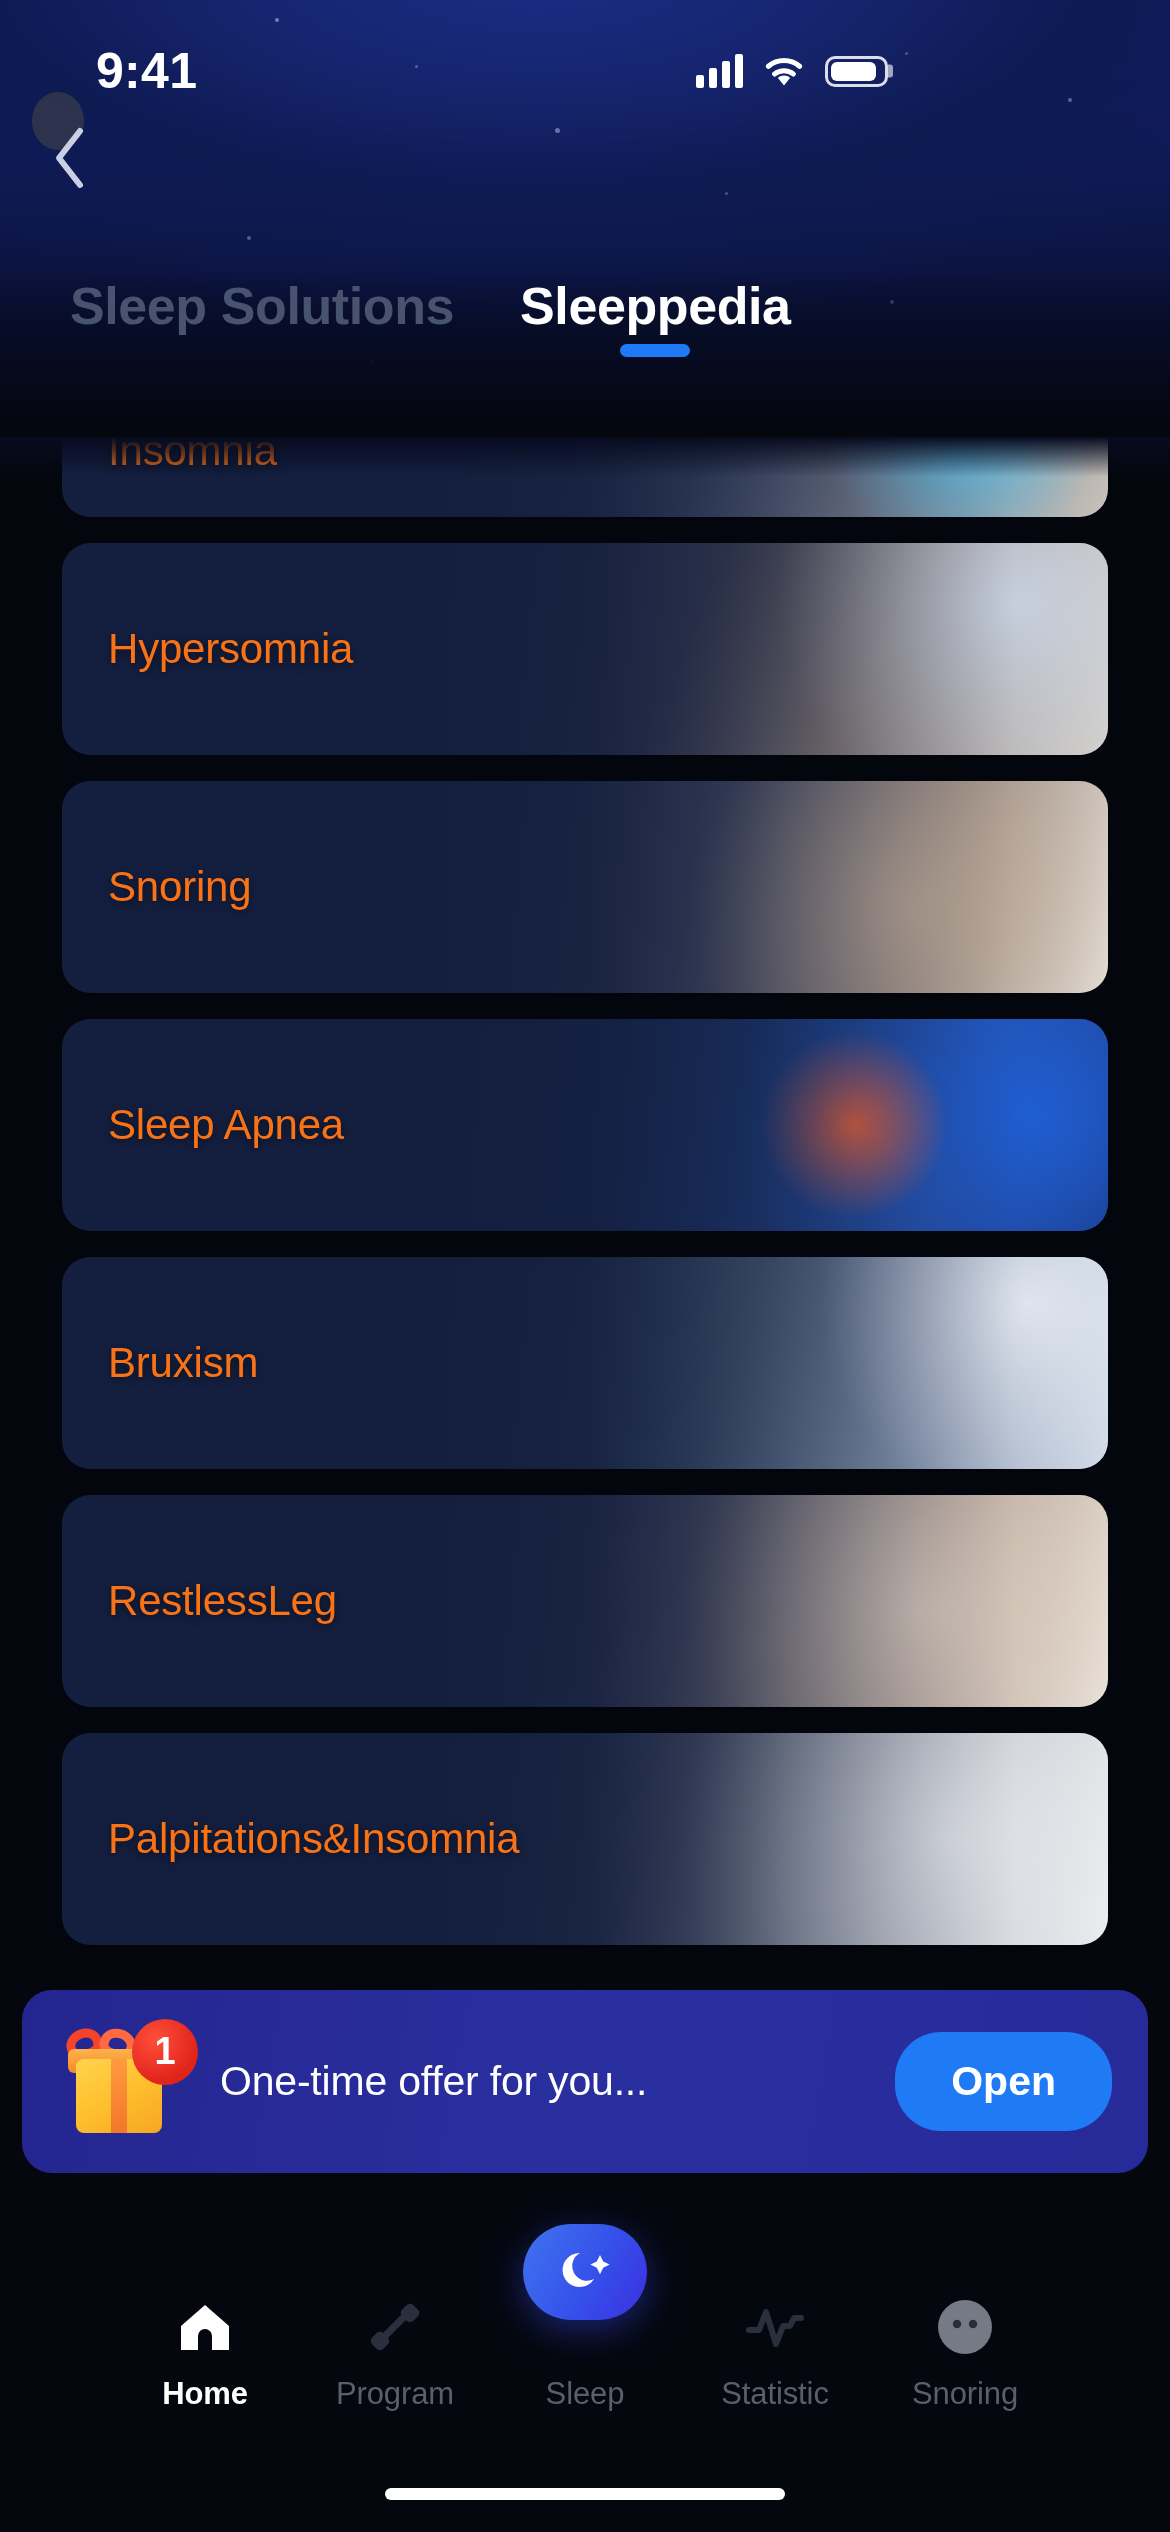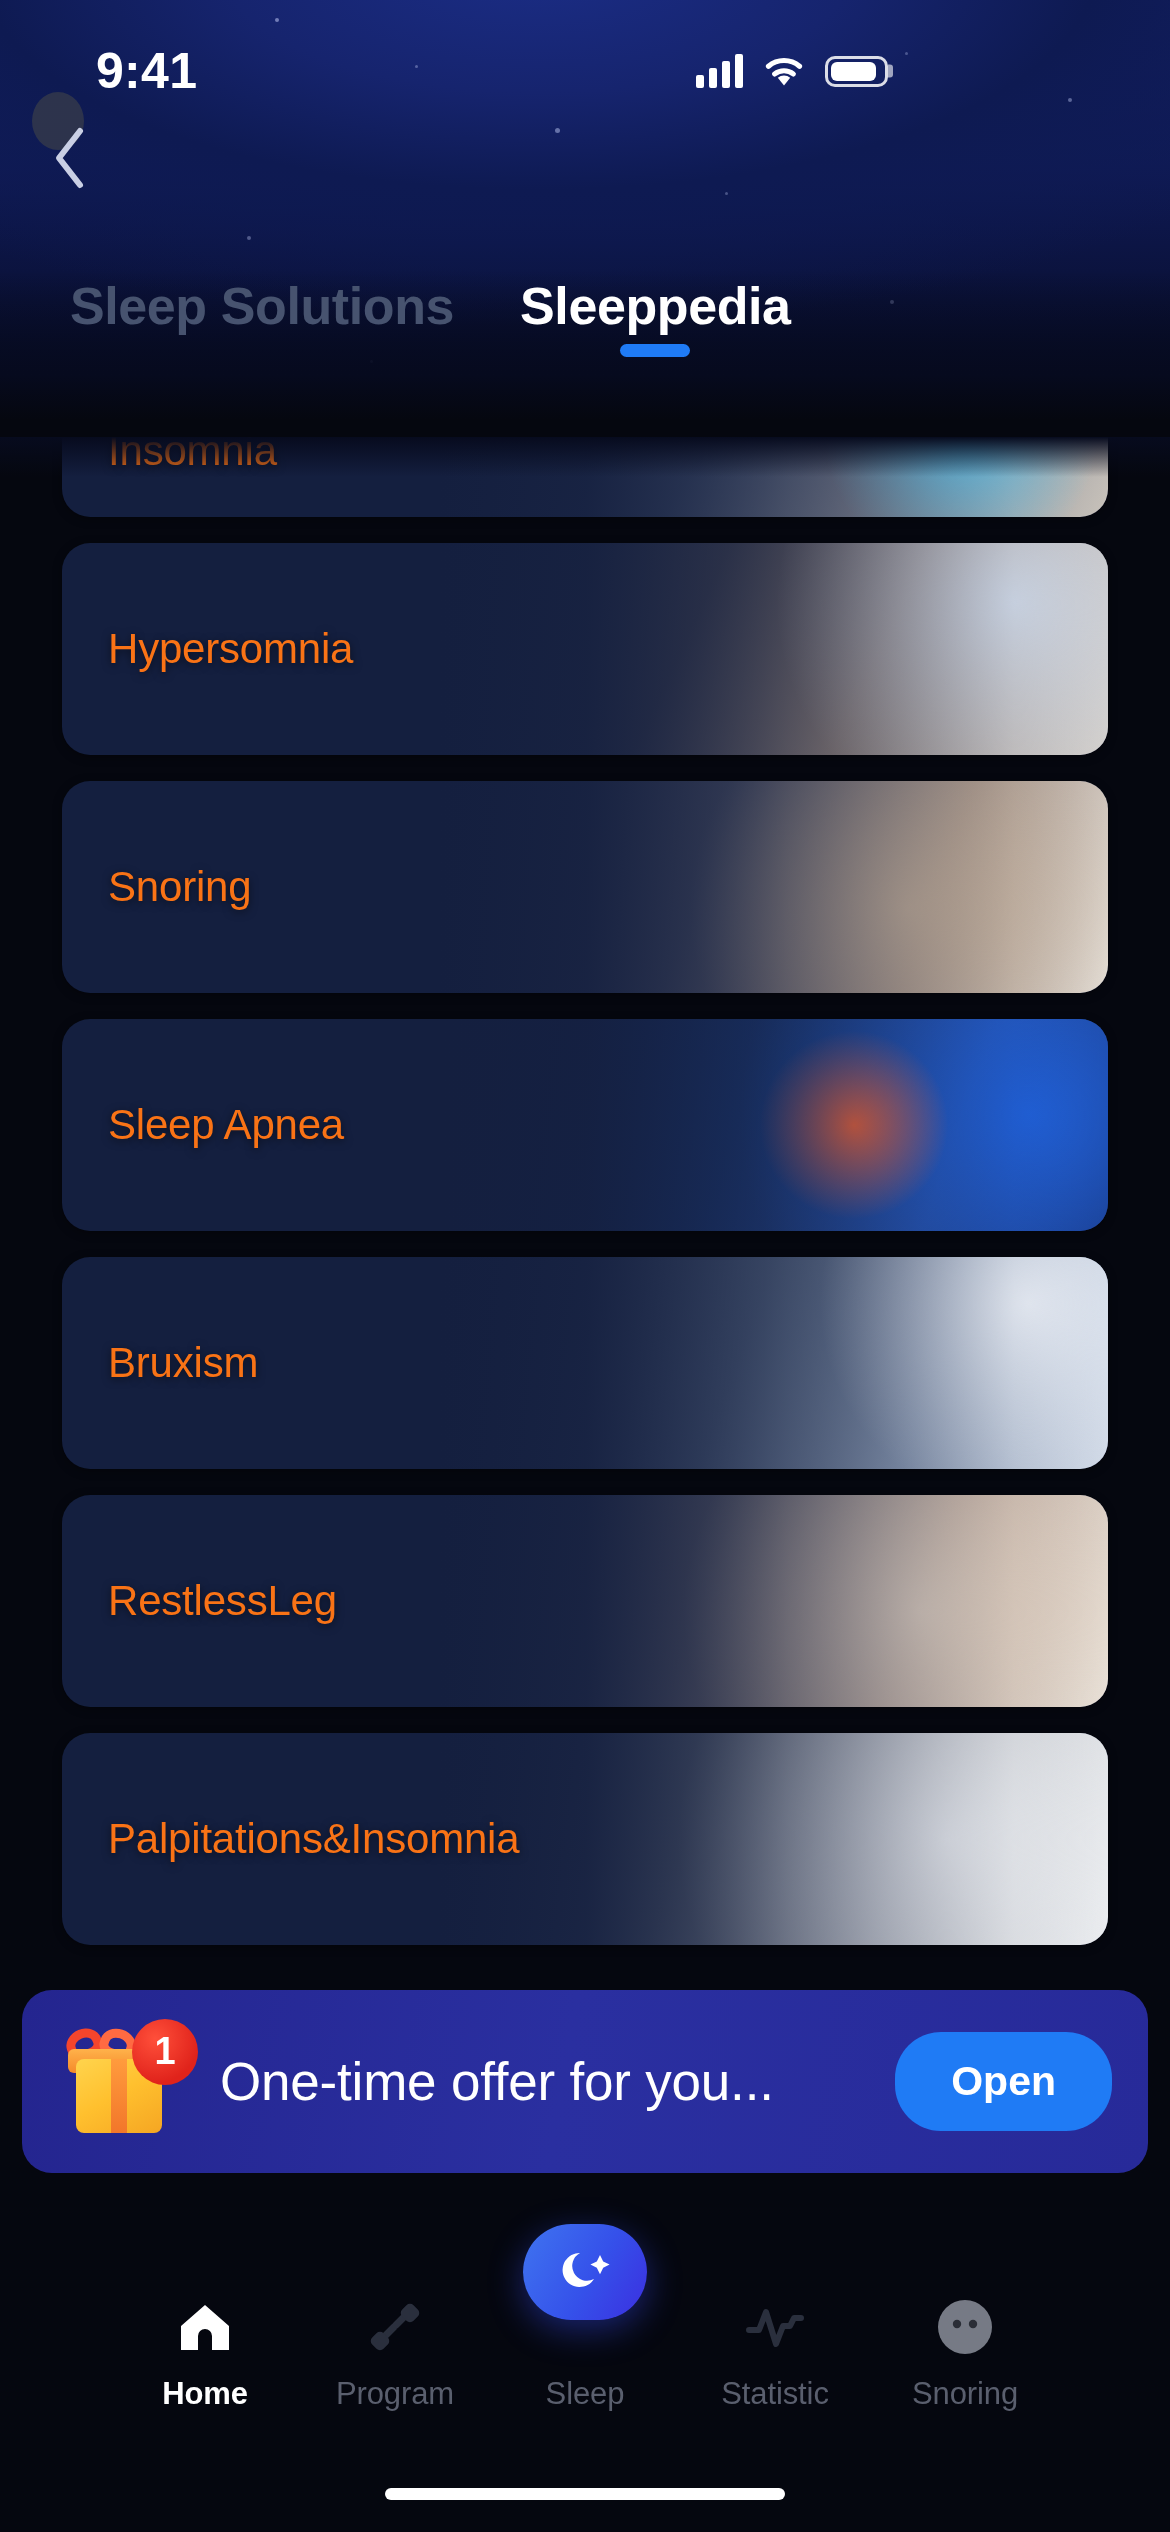--- a/index.html
+++ b/index.html
@@ -162,21 +162,21 @@
   }
   .gift .bow-l { left:0; transform:rotate(-22deg); }
   .gift .bow-r { left:34px; transform:rotate(18deg); border-color:#ff6a42; }
   .gift .badge {
     position:absolute; right:-4px; top:-4px; width:66px; height:66px;
     background:radial-gradient(circle at 35% 30%, #ff4f3a 0%, #e0231b 70%);
     border-radius:50%; display:flex; align-items:center; justify-content:center;
     color:#fff; font-size:38px; font-weight:700; z-index:5;
   }
   .promo-text {
-    flex:1; color:#ffffff; font-size:53px; font-weight:400;
+    flex:1; color:#ffffff; font-size:41px; font-weight:400;
     margin-left:26px; letter-spacing:-.2px; white-space:nowrap; overflow:hidden;
   }
   .open-btn {
     flex:0 0 auto; background:#1f7bf5; color:#fff; border:none;
     font-family:inherit; font-size:41px; font-weight:700;
     padding:26px 56px; border-radius:46px; cursor:pointer;
   }
 
   
   .bottomnav {

